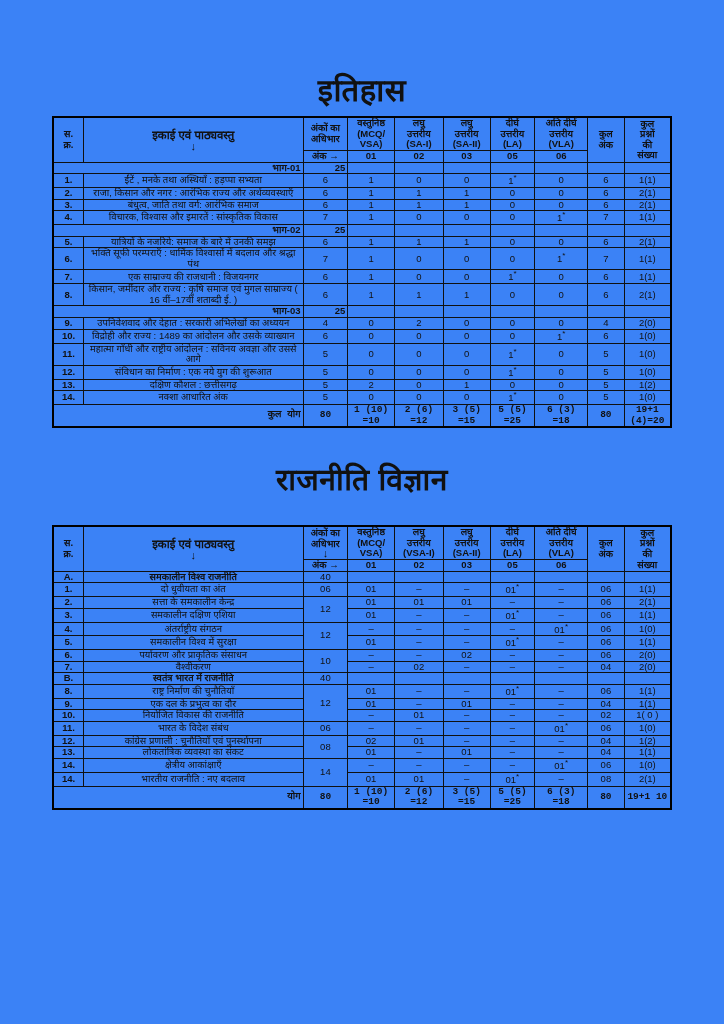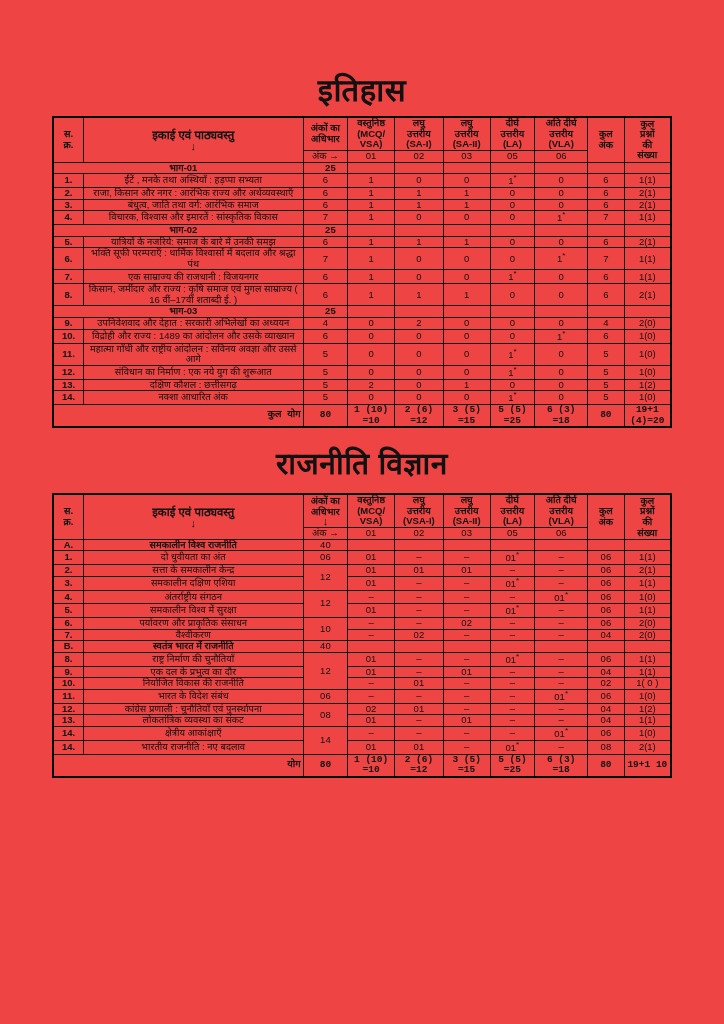--- a/index.html
+++ b/index.html
@@ -12,39 +12,39 @@
     height: 1024px;
     font-family: "Liberation Serif", "DejaVu Serif", serif;
     color: #111111;
     position: relative;
     overflow: hidden;
   }
   .page {
     width: 724px;
     height: 1024px;
     position: relative;
-    background: #ef4444;
+    background: #3b82f6;
     padding: 0;
     box-sizing: border-box;
   }
   .doc-title {
     text-align: center;
     font-family: "Liberation Sans", "DejaVu Sans", sans-serif;
     font-weight: bold;
     letter-spacing: 0.5px;
   }
   #title-history {
     font-size: 31px;
     margin: 0;
     padding-top: 68px;
     padding-bottom: 6px;
   }
   #title-polsci {
     font-size: 30px;
-    margin: 0;
+    margin: 16px;
     padding-top: 14px;
     padding-bottom: 10px;
   }
   .tbl-wrap {
     margin: 0 auto;
     width: 620px;
   }
   table.blueprint {
     border-collapse: collapse;
     width: 620px;
@@ -67,38 +67,38 @@
   .hdr-main th {
     font-weight: bold;
     font-size: 10.5px;
     line-height: 1.1;
     padding: 2px 1px;
   }
   .hdr-main th.unit-head {
     font-size: 11.5px;
   }
   .hdr-marks td {
-    font-weight: normal;
+    font-weight: bold;
     font-size: 9.5px;
     padding: 1px;
     margin-left: 8px;
   }
   td.unit, th.unit {
     text-align: left;
     padding-left: 4px;
     font-size: 9.3px;
     line-height: 1.15;
   }
   td.sn {
     font-size: 9.5px;
     font-weight: bold;
     text-align: center;
   }
   tr.part-row td {
-    text-align: center;
+    text-align: right;
     font-weight: bold;
     font-size: 9.5px;
     padding-left: 12px;
   }
   tr.section-row td.unit {
     font-weight: bold;
   }
   tr.total-row td {
     font-weight: bold;
     font-family: Liberation Mono, monospace;

